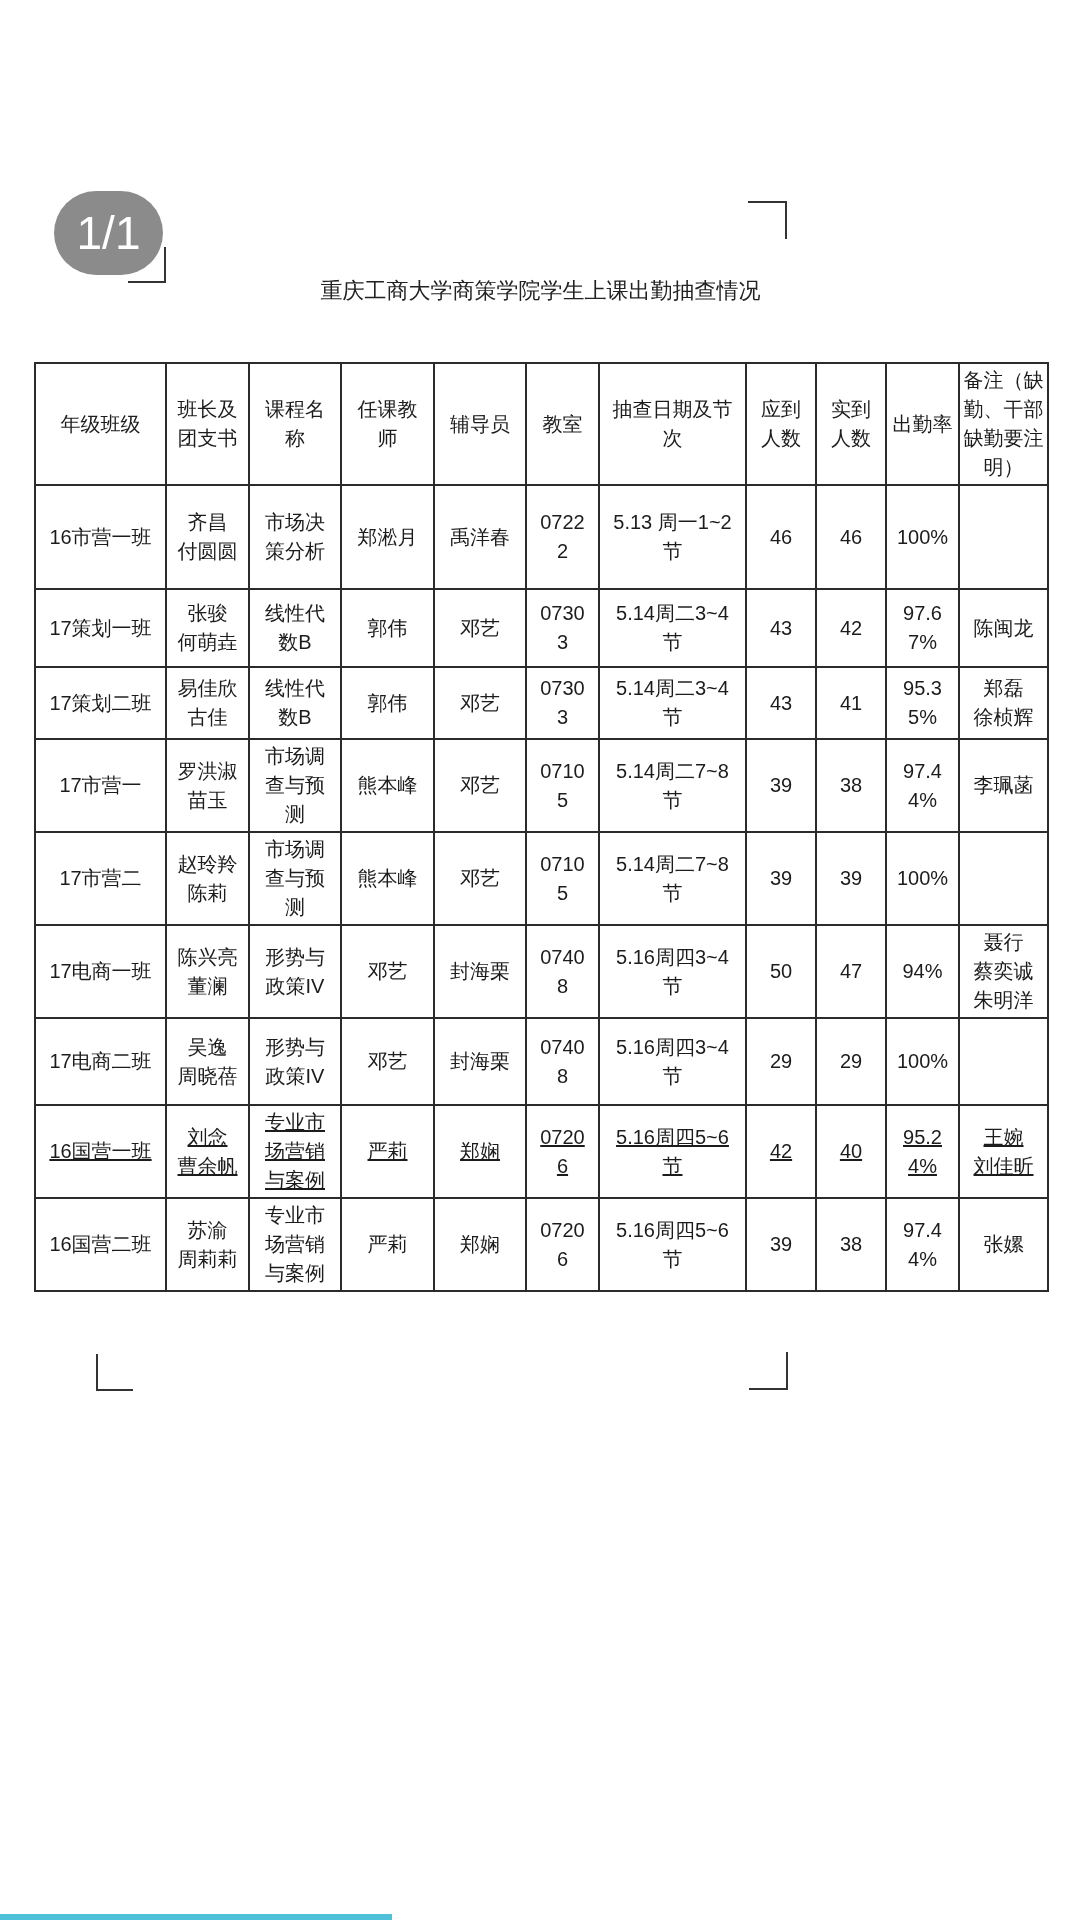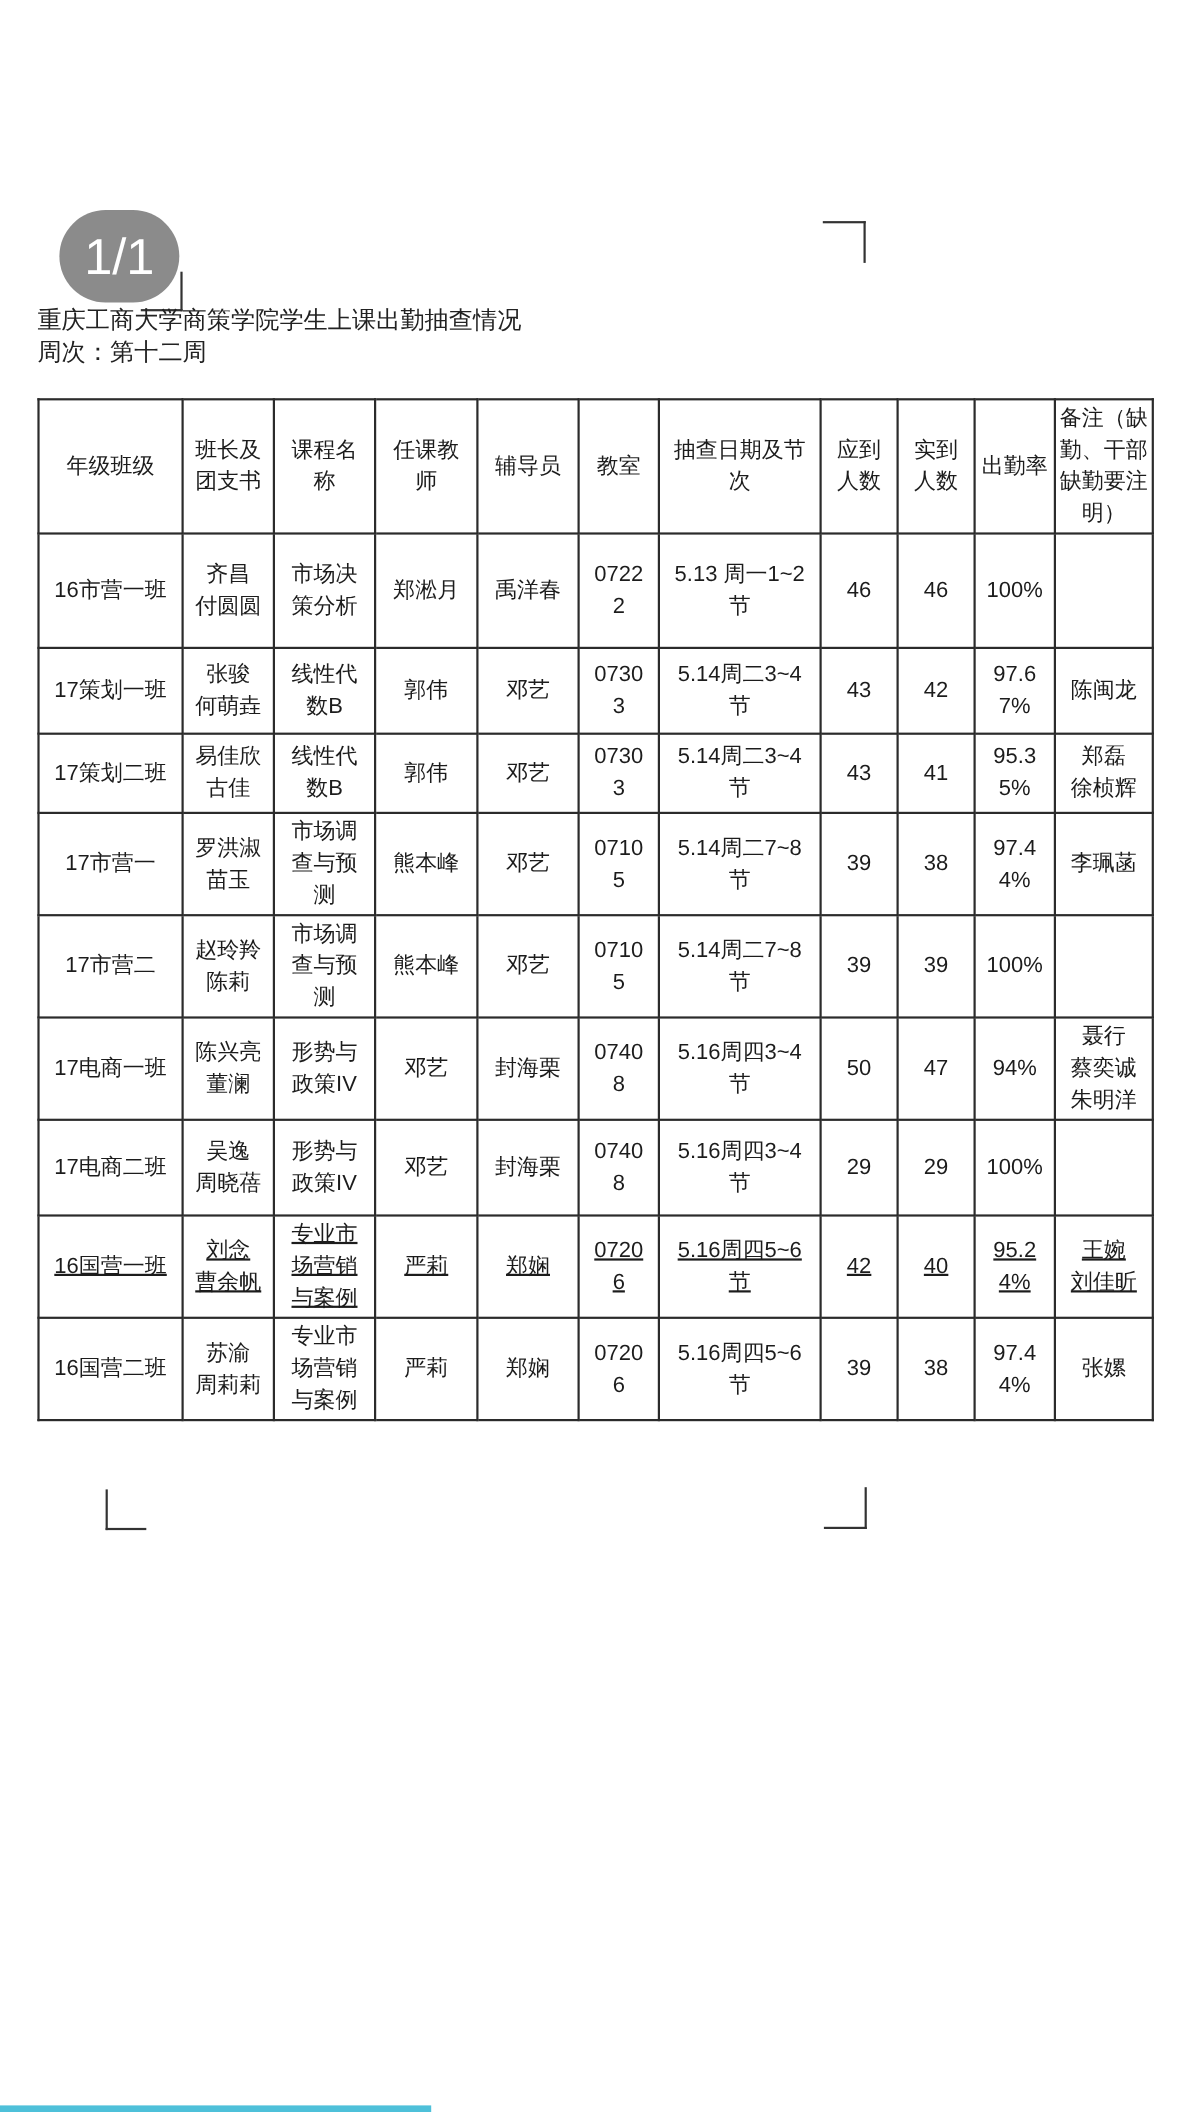--- a/index.html
+++ b/index.html
@@ -12,21 +12,21 @@
          display:flex;align-items:center;justify-content:center;}
 
   
   .corner{position:absolute;}
   .corner-tl{left:128px;top:247px;width:36px;height:34px;border-right:2px solid #333;border-bottom:2px solid #333;}
   .corner-tr{left:748px;top:201px;width:37px;height:36px;border-top:2px solid #333;border-right:2px solid #333;}
   .corner-bl{left:96px;top:1354px;width:35px;height:35px;border-left:2px solid #333;border-bottom:2px solid #333;}
   .corner-br{left:749px;top:1352px;width:37px;height:36px;border-right:2px solid #333;border-bottom:2px solid #333;}
 
   
-  .titles{position:absolute;left:34px;top:276px;width:1013px;
+  .titles{position:absolute;left:34px;top:276px;width:1013px;text-align:center;
           color:#222;font-size:22px;line-height:29px;}
   .titles div{white-space:nowrap;}
 
   
   table.doc{position:absolute;left:34px;top:362px;width:1013px;border-collapse:collapse;
             table-layout:fixed;color:#1c1c1c;}
   table.doc th, table.doc td{border:2px solid #2b2b2b;text-align:center;vertical-align:middle;
             white-space:pre-line;padding:2px 3px;font-weight:400;font-size:20px;line-height:29px;
             overflow:hidden;}
   thead tr{height:112px;}
@@ -53,21 +53,20 @@
     <span>1/1</span>
   </div>
 
   <div class="corner corner-tl"></div>
   <div class="corner corner-tr"></div>
   <div class="corner corner-bl"></div>
   <div class="corner corner-br"></div>
 
   <div class="titles">
     <div>重庆工商大学商策学院学生上课出勤抽查情况</div>
-    <div>周次：第十二周</div>
   </div>
 
   <table class="doc">
     <colgroup>
       <col style="width:131px">
         <col style="width:83px">
         <col style="width:92px">
       <col style="width:93px">
         <col style="width:92px">
         <col style="width:73px">

